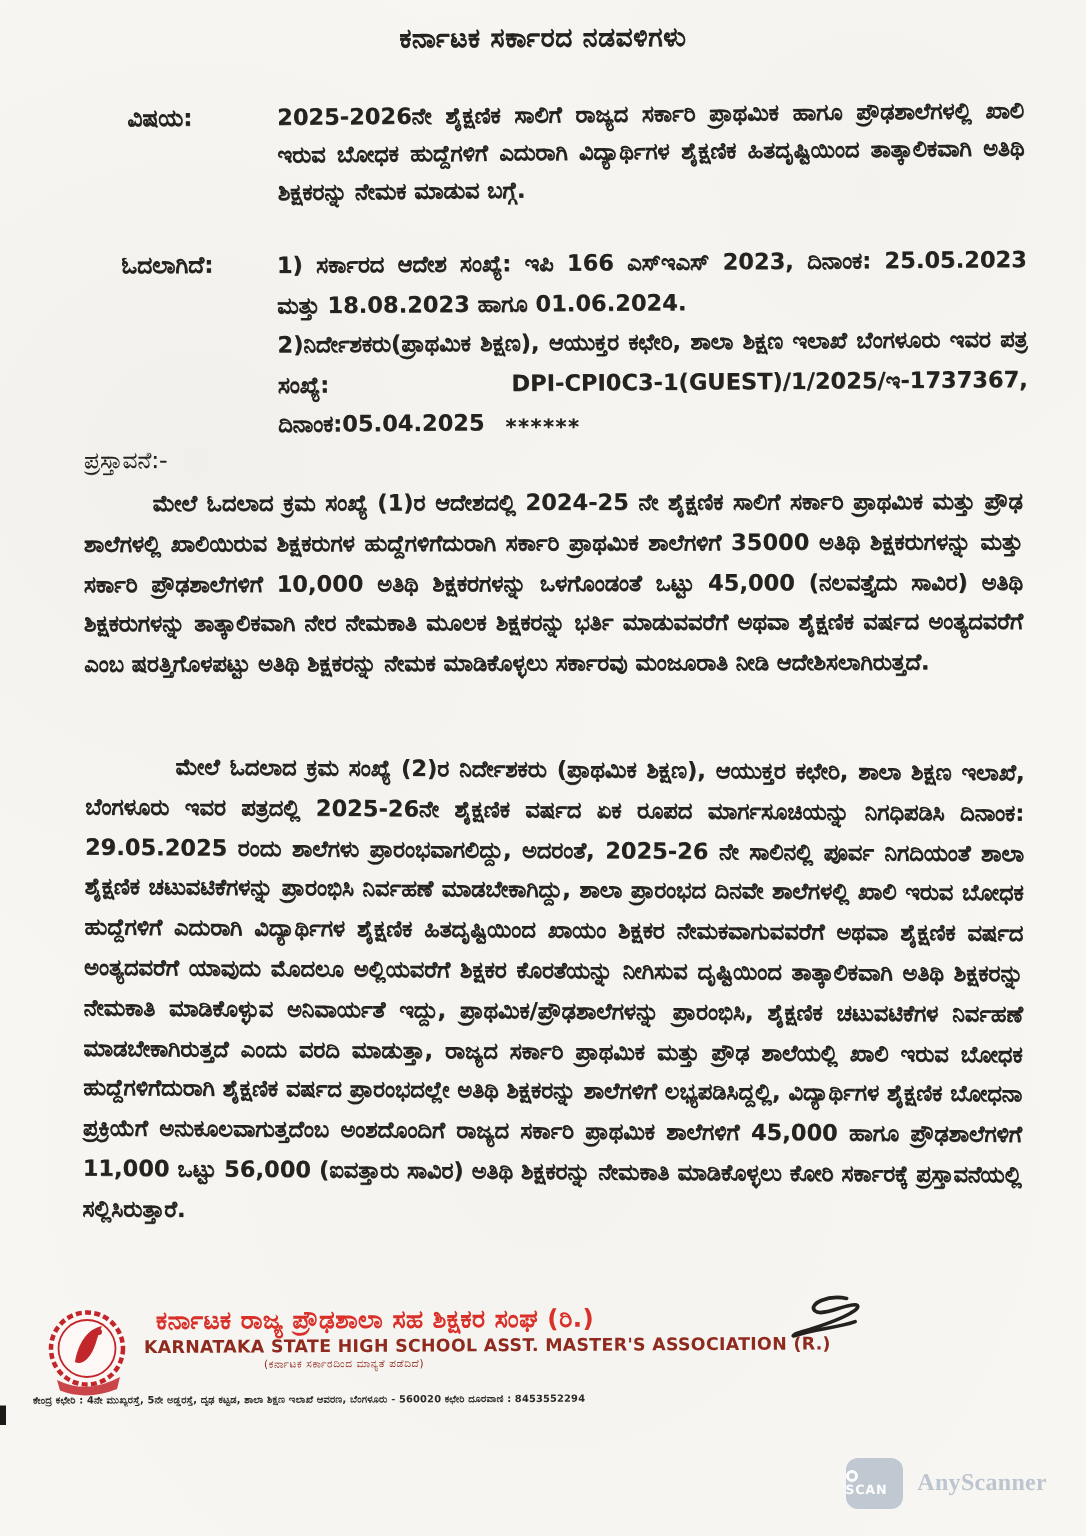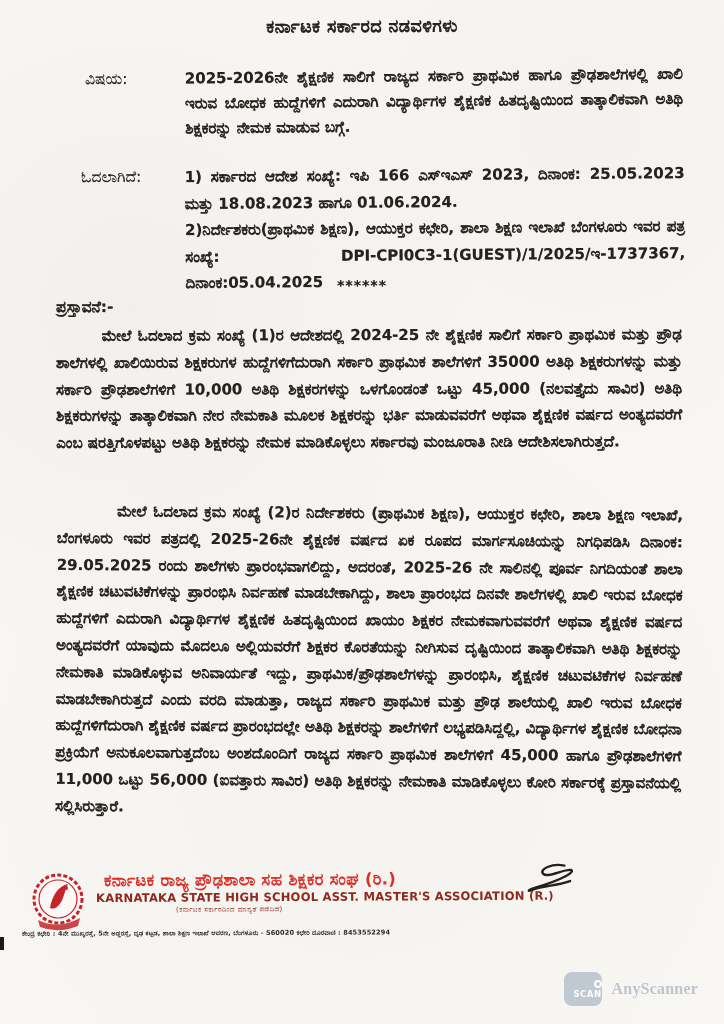--- a/index.html
+++ b/index.html
@@ -14,42 +14,42 @@
     color:#26221e;
   }
   .ink{ text-shadow:0.2px 0.2px 0.35px rgba(45,38,30,.55); }
 
   .doc-title{
     position:absolute;top:16px;left:0;width:100%;text-align:center;
     font-size:17.5px;font-weight:bold;letter-spacing:.5px;margin:0;
     transform:rotate(-0.3deg);
   }
 
-  .label{font-weight:normal;font-size:15.5px;}
+  .label{font-weight:bold;font-size:15.5px;}
   .subject-label{position:absolute;left:85px;top:70px;transform:rotate(-0.4deg);}
   .subject-text{
     position:absolute;left:185px;top:64px;width:498px;margin:0;
     font-size:15px;font-weight:600;line-height:25px;text-align:justify;
     transform:rotate(-0.55deg);
   }
 
   .read-label{position:absolute;left:66px;top:168px;transform:rotate(-0.4deg);padding-left:15px;}
   .read-items{
     position:absolute;left:185px;top:162px;width:500px;
     font-size:15px;font-weight:600;line-height:26.5px;text-align:justify;
     transform:rotate(-0.45deg);
   }
   .read-items p{margin:0;}
 
   .separator{
     position:absolute;top:277px;left:0;width:100%;text-align:center;
     font-size:14px;font-weight:bold;letter-spacing:1px;
   }
 
-  .preamble-label{position:absolute;left:56px;top:298px;font-size:15.5px;font-weight:bold;transform:rotate(-0.2deg);}
+  .preamble-label{position:absolute;left:56px;top:298px;font-size:15.5px;font-weight:normal;transform:rotate(-0.2deg);}
 
   .para{
     position:absolute;left:56px;width:626px;margin:0;
     font-size:15px;font-weight:600;line-height:26.8px;text-align:justify;
   }
   .para1{top:322px;text-indent:46px;transform:rotate(-0.15deg);}
   .para2{top:500px;text-indent:60px;transform:rotate(0.4deg);}
 
   .signature{position:absolute;left:520px;top:862px;transform:rotate(-6deg);}
 
@@ -74,21 +74,21 @@
   }
 
   .edge-mark{position:absolute;left:0;top:937px;width:4px;height:13px;background:#1c1a18;}
 
   .watermark{
     position:absolute;right:26px;top:972px;display:flex;align-items:center;gap:10px;
     opacity:.85;
   }
   .wm-icon{
     width:38px;height:34px;border-radius:8px;background:#b7c1cd;
-    display:flex;flex-direction:column;align-items:flex-end;justify-content:center;gap:1px;
+    display:flex;flex-direction:column;align-items:flex-start;justify-content:center;gap:1px;
   }
   .wm-dot{width:8px;height:8px;border-radius:50%;border:2px solid #fff;box-sizing:border-box;}
   .wm-icon span{font-size:8.5px;font-weight:bold;color:#fff;letter-spacing:.5px;}
   .wm-text{font-size:16px;font-weight:600;color:#b3bdc9;letter-spacing:.2px;font-family:Liberation Serif, serif;}
 </style>
 </head>
 <body>
 
 <div class="page">
 

